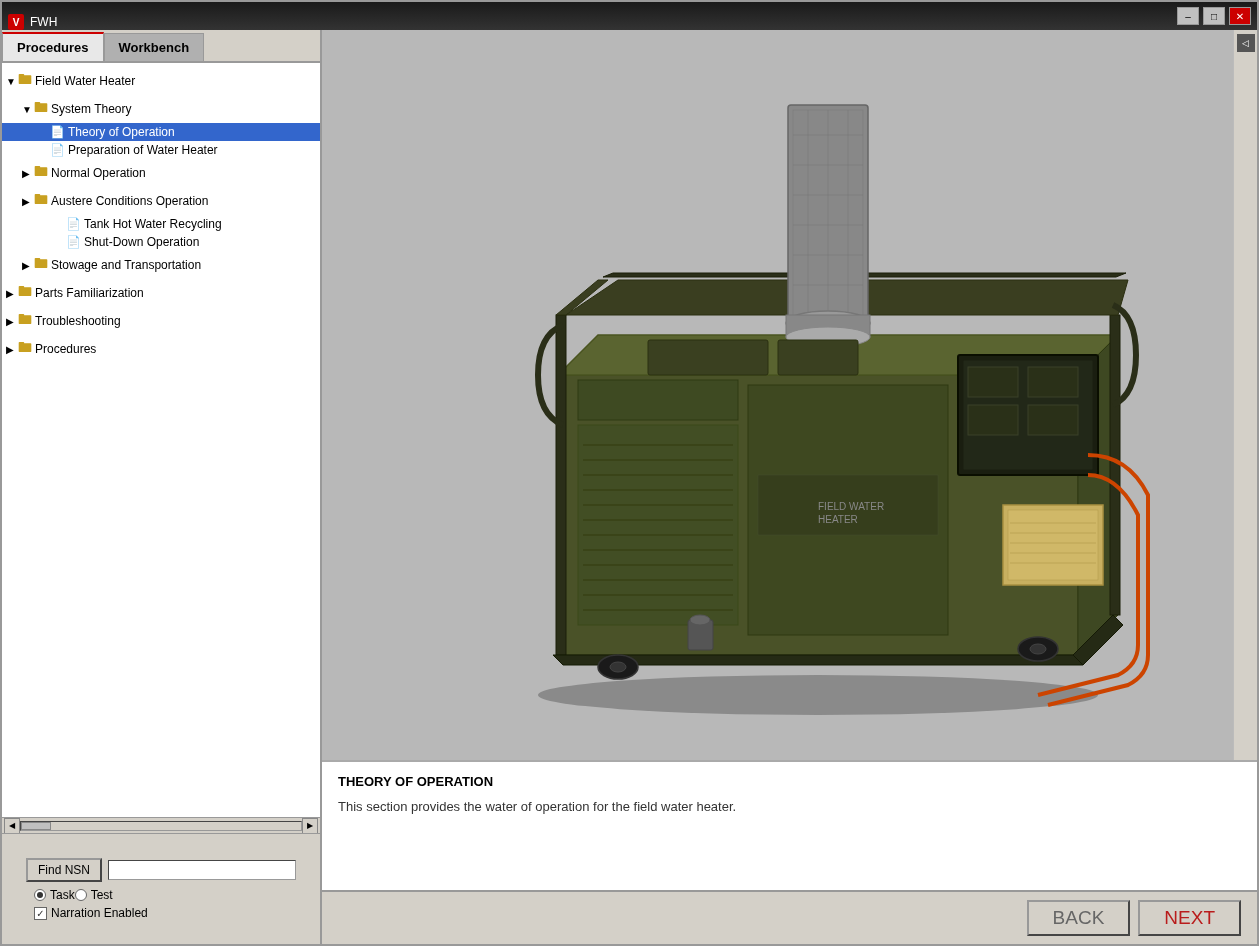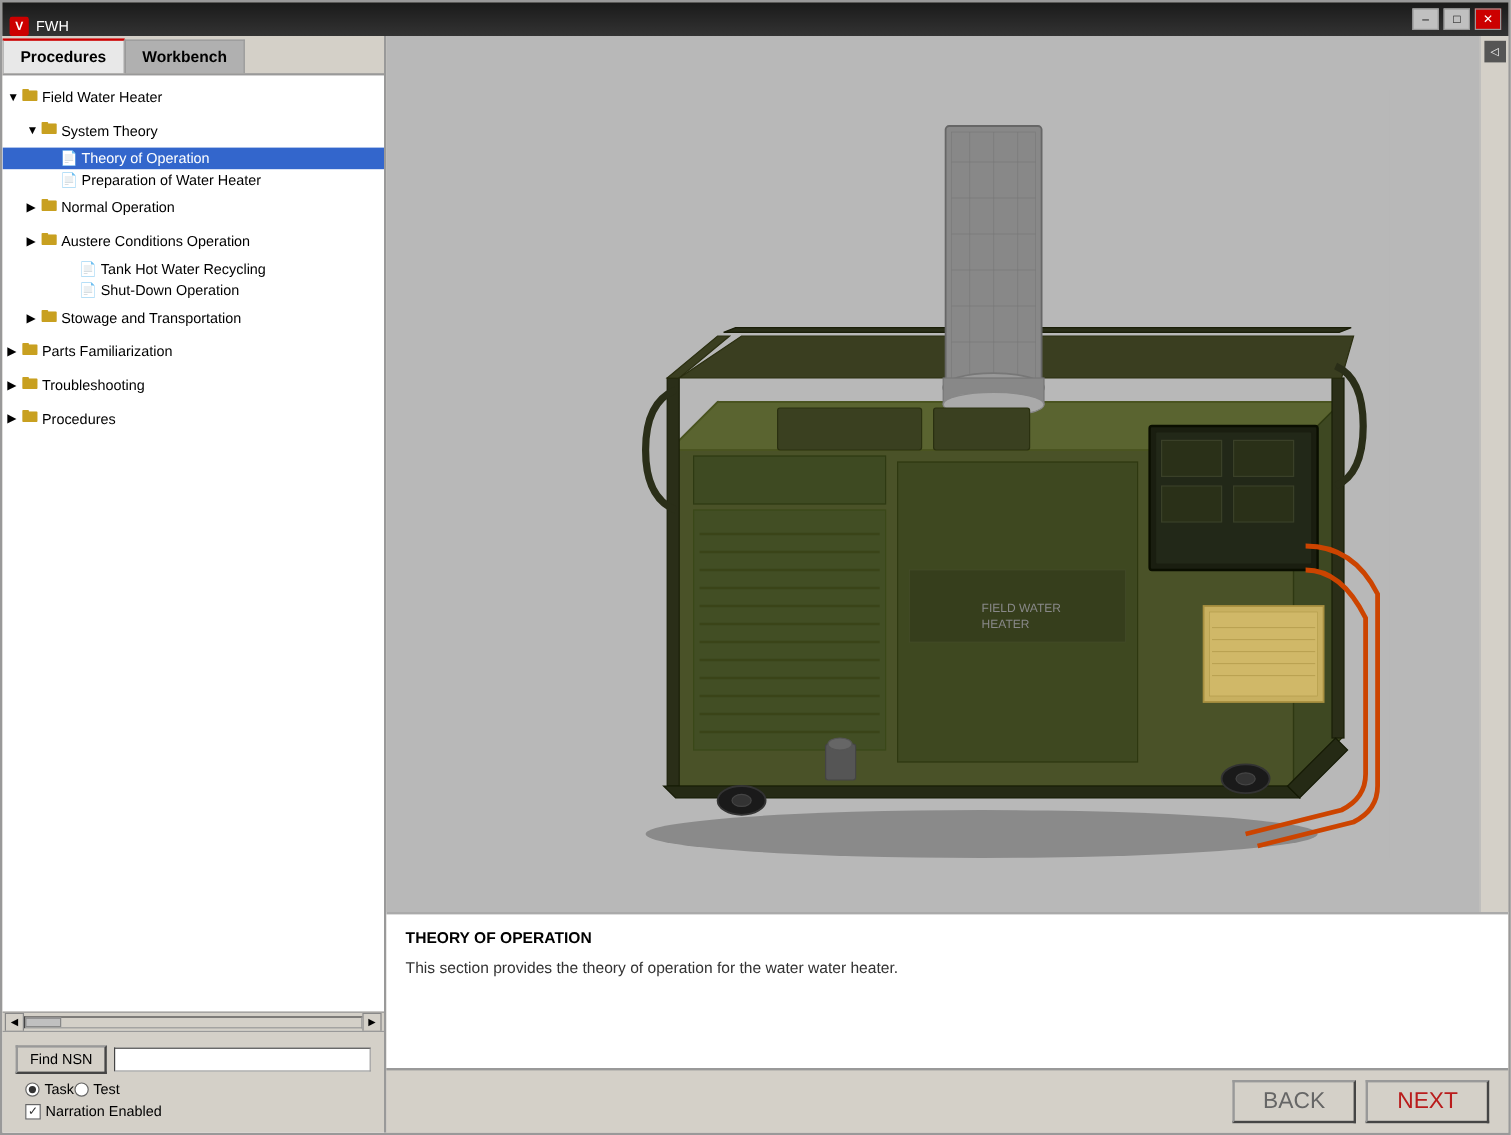--- a/index.html
+++ b/index.html
@@ -35,21 +35,21 @@
     .tree-item .icon { margin-right: 3px; }
     .folder-icon { color: #c8a020; font-size: 14px; }
 
     
     .scroll-bar-h { height: 16px; background: #d4d0c8; border-top: 1px solid #999; display: flex; align-items: center; padding: 0 2px; }
     .scroll-track { flex: 1; height: 10px; background: #d4d0c8; border: 1px inset #999; position: relative; }
     .scroll-thumb { width: 30px; height: 8px; background: #c0c0c0; border: 1px solid #888; position: absolute; left: 0; top: 0; }
     .scroll-arrow { width: 16px; height: 16px; background: #d4d0c8; border: 1px solid #888; display: flex; align-items: center; justify-content: center; font-size: 8px; cursor: pointer; }
 
     
-    .bottom-controls { padding: 11px; background: #d4d0c8; border-top: 1px solid #999; }
+    .bottom-controls { padding: 24px; background: #d4d0c8; border-top: 1px solid #999; }
     .find-nsn-row { display: flex; align-items: center; gap: 6px; margin-bottom: 6px; }
     .find-nsn-btn { padding: 3px 10px; background: #d4d0c8; border: 2px outset #999; font-size: 12px; cursor: pointer; }
     .find-nsn-input { flex: 1; height: 20px; border: 1px inset #999; background: white; }
     .radio-row { display: flex; align-items: center; margin-bottom: 4px; padding-left: 8px; }
     .radio-item { display: flex; align-items: center; gap: 4px; cursor: pointer; }
     .radio-dot { width: 12px; height: 12px; border-radius: 50%; border: 1px solid #666; background: white; display: flex; align-items: center; justify-content: center; }
     .radio-dot.selected::after { content: ''; width: 6px; height: 6px; border-radius: 50%; background: #333; display: block; }
     .checkbox-row { display: flex; align-items: center; gap: 4px; padding-left: 8px; }
     .checkbox { width: 13px; height: 13px; border: 1px solid #666; background: white; display: flex; align-items: center; justify-content: center; font-size: 10px; color: #333; }
 
@@ -329,21 +329,21 @@
           </svg>
         </div>
 
         <div class="right-sidebar">
           <div class="collapse-btn">◁</div>
         </div>
       </div>
 
       <div class="desc-panel">
         <div class="desc-title">THEORY OF OPERATION</div>
-        <div class="desc-text">This section provides the theory of operation for the water water heater.</div>
+        <div class="desc-text">This section provides the water of operation for the field water heater.</div>
       </div>
 
       <div class="bottom-bar">
         <button class="nav-btn">BACK</button>
         <button class="nav-btn active">NEXT</button>
       </div>
 
     </div>
 
   </div>

